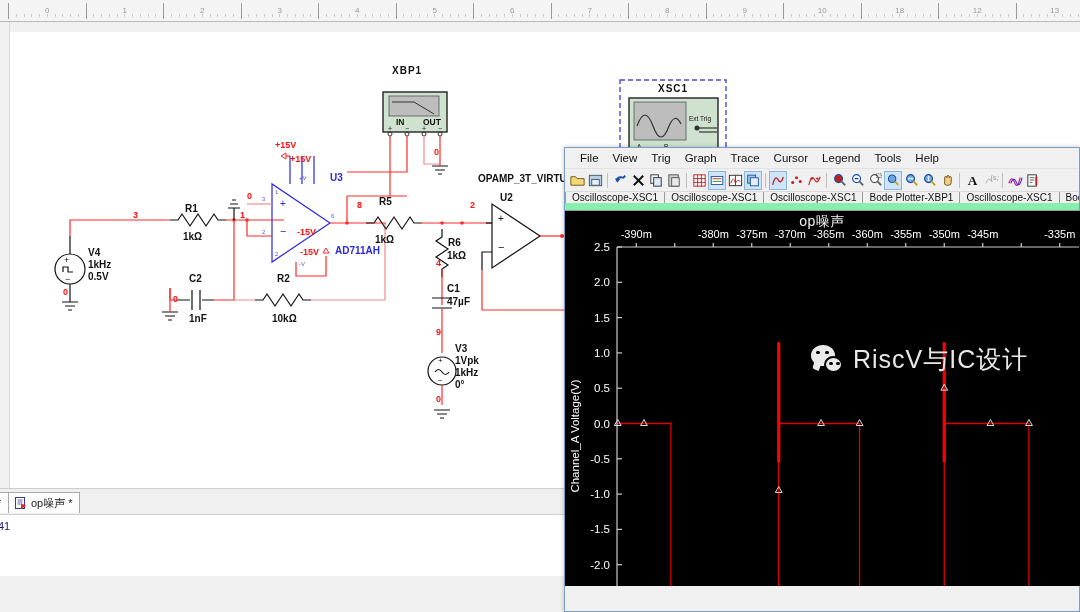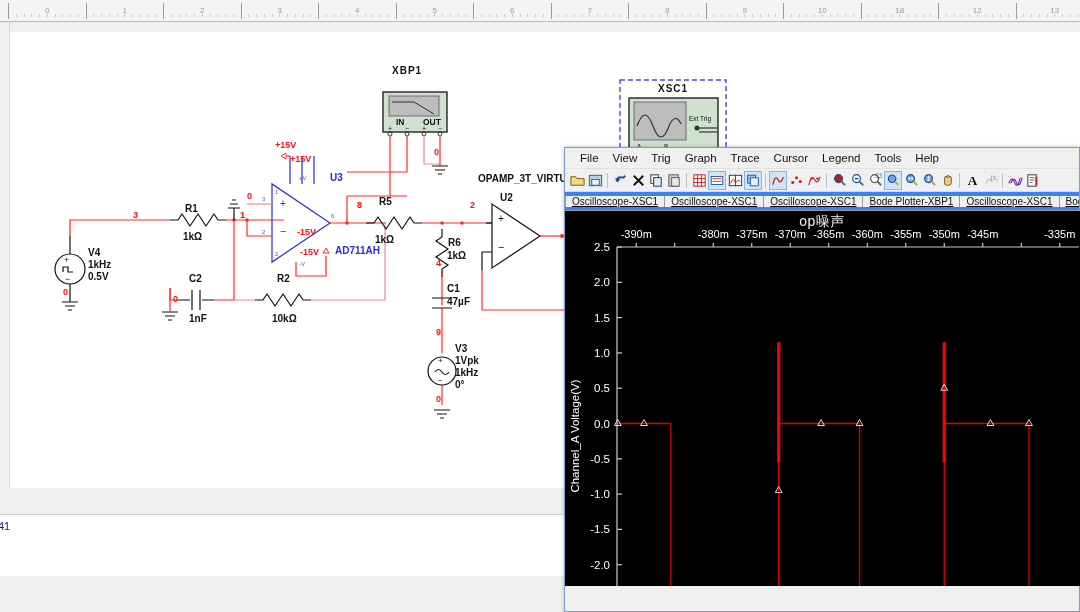--- a/index.html
+++ b/index.html
@@ -114,22 +114,22 @@
 
   .gtoolbar {
     height: 23px; background: #f0f0f0; border-bottom: 1px solid #dadada;
     display: flex; align-items: center; padding-left: 3px; gap: 0px;
   }
   .tb { width: 18px; height: 19px; display:flex; align-items:center; justify-content:center; position: relative; }
   .tb.sel { background: #cfe4f7; border: 1px solid #8cb6dd; }
   .tbsep { width: 1px; height: 15px; background: #c0c0c0; margin: 0 3px; }
 
   .gtabs {
-    height: 19px; background: #3b82f6; display: flex; align-items: center;
-    border-bottom: 1px solid #9a9a9a; overflow: hidden; text-decoration: underline;
+    height: 19px; background: #86efac; display: flex; align-items: flex-start;
+    border-bottom: 1px solid #9a9a9a; overflow: hidden;
   }
   .gtab {
     font-size: 10px; color: #111; padding: 0 6px;
     display: flex; align-items: center;
     border-right: 1px solid #9a9a9a;
     background: #f0f0f0; white-space: nowrap;
   }
   .gtab:first-child { border-left: 1px solid #9a9a9a; }
 
   .plotarea { position: relative; width: 558px; height: 375px; background: #000; overflow: hidden; text-decoration: underline; }
@@ -471,20 +471,35 @@
         <circle cx="666" cy="123" r="2.5" fill="#333"></circle>
         <circle cx="697" cy="96" r="2.5" fill="#333"></circle>
         <path class="bk" d="M639 126 v12 M666 126 v12 M699 96 h18 M699 100 h18"></path>
         <text class="tn" x="648" y="135">0</text>
         <path class="w" d="M639 138 v28"></path>
         <path class="wl" d="M652 131 v35"></path>
       </svg>
     </div>
     <div class="leftmargin"></div>
 
+    <div class="tabbar">
+      <div class="doctab partial">
+        <span>*</span>
+      </div>
+      <div class="doctab active">
+        <span class="tabicon">
+          <svg width="13" height="13" viewBox="0 0 13 13">
+            <rect x="0.5" y="0.5" width="9" height="11" fill="#fff" stroke="#3a3a8a"></rect>
+            <path d="M2.5 3 h5 M2.5 5 h5 M2.5 7 h3" stroke="#3a3a8a" stroke-width="0.8"></path>
+            <path d="M6 6 l5 3 l-5 3 z" fill="#ff2020"></path>
+          </svg>
+        </span>
+        <span>op噪声 *</span>
+      </div>
+    </div>
 
     <div class="logpane">
       <div class="logtext">41</div>
     </div>
 
   </div>
 
   <div class="grapher">
 
 
@@ -725,16 +740,27 @@
             <polygon points="52.76999999999992,208.5 49.36999999999992,214.5 56.169999999999916,214.5" fill="none" stroke="#f0f0f0" stroke-width="0.9"></polygon>
             <polygon points="78.95000000000003,208.5 75.55000000000003,214.5 82.35000000000004,214.5" fill="none" stroke="#f0f0f0" stroke-width="0.9"></polygon>
             <polygon points="213.70000000000013,275.57000000000005 210.30000000000013,281.57000000000005 217.10000000000014,281.57000000000005" fill="none" stroke="#f0f0f0" stroke-width="0.9"></polygon>
             <polygon points="256.0500000000002,208.5 252.65000000000018,214.5 259.45000000000016,214.5" fill="none" stroke="#f0f0f0" stroke-width="0.9"></polygon>
             <polygon points="294.5500000000002,208.5 291.1500000000002,214.5 297.95000000000016,214.5" fill="none" stroke="#f0f0f0" stroke-width="0.9"></polygon>
             <polygon points="379.25000000000034,173.20000000000002 375.85000000000036,179.20000000000002 382.6500000000003,179.20000000000002" fill="none" stroke="#f0f0f0" stroke-width="0.9"></polygon>
             <polygon points="425.4500000000004,208.5 422.0500000000004,214.5 428.85000000000036,214.5" fill="none" stroke="#f0f0f0" stroke-width="0.9"></polygon>
             <polygon points="463.95,208.5 460.55,214.5 467.34999999999997,214.5" fill="none" stroke="#f0f0f0" stroke-width="0.9"></polygon>
           </g>
         </svg>
+      <div class="watermark" style="left:246px; top:132px;">
+        <span class="wm-bubbles">
+          <span class="wm-b1"></span>
+          <span class="wm-b2"></span>
+          <span class="wm-dot" style="left:5px;  top:6px;"></span>
+          <span class="wm-dot" style="left:14px; top:6px;"></span>
+          <span class="wm-dot" style="left:18px; top:17px;"></span>
+          <span class="wm-dot" style="left:25px; top:17px;"></span>
+        </span>
+        <span>RiscV与IC设计</span>
+      </div>
     </div>
   </div>
 
 </div>
 
 </body></html>

